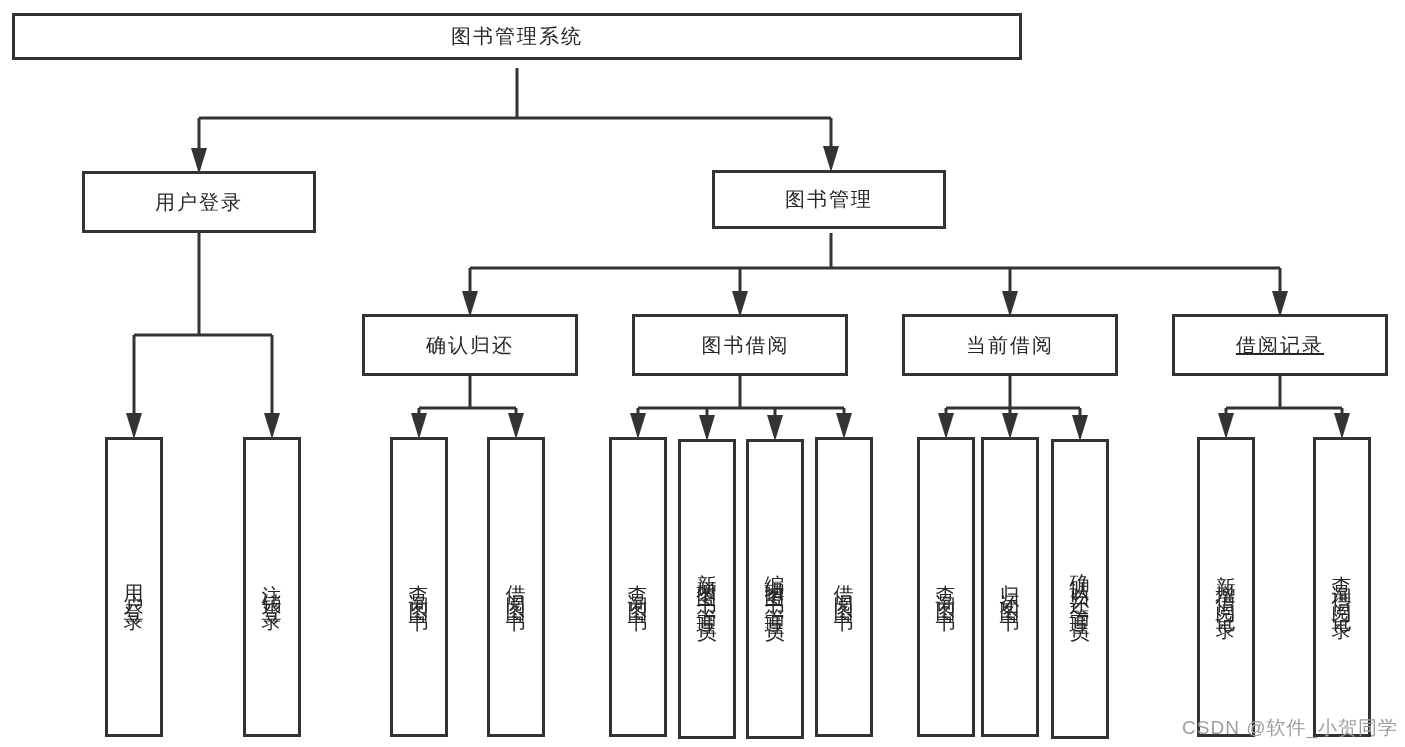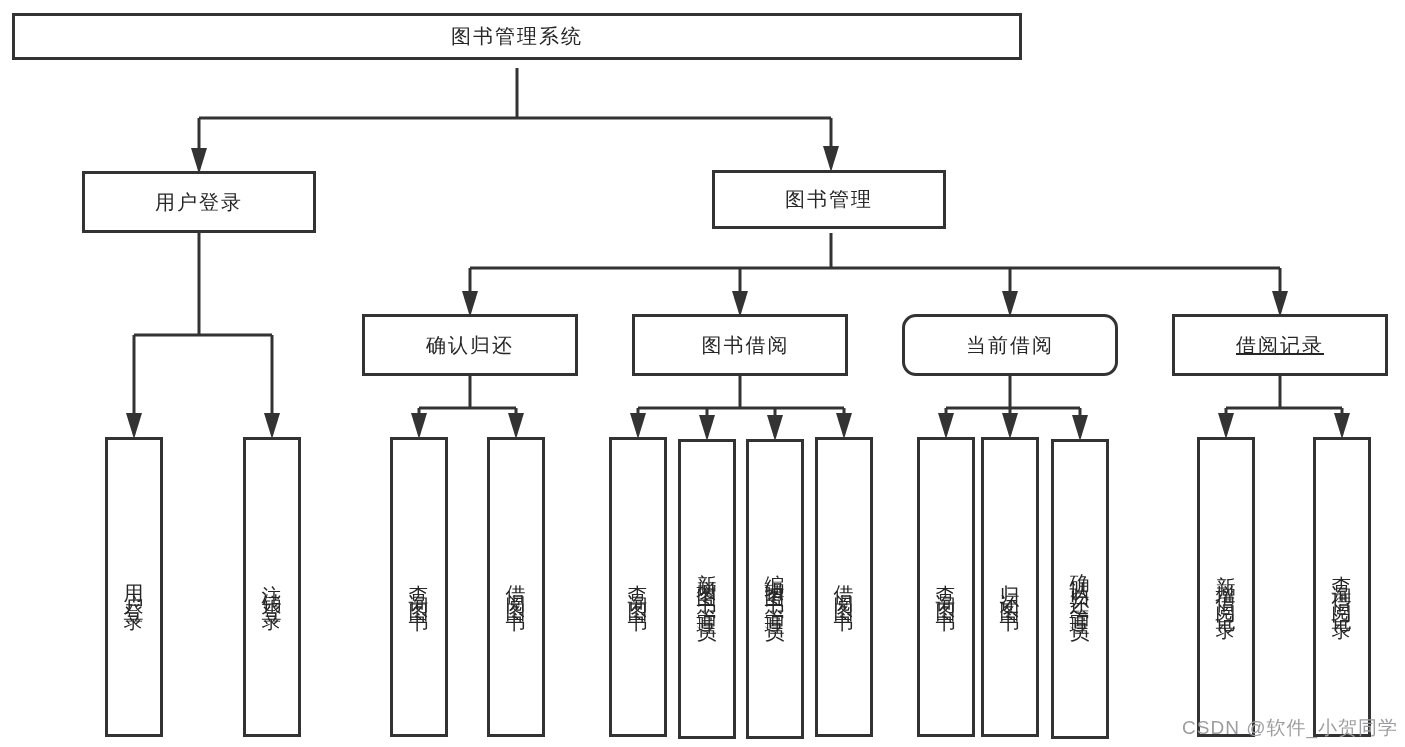--- a/index.html
+++ b/index.html
@@ -151,21 +151,21 @@
   <div class="node h" style="left:712px; top:170px; width:234px; height:59px;">
     <span>图书管理</span>
   </div>
 
   <div class="node h" style="left:362px; top:314px; width:216px; height:62px;">
     <span>确认归还</span>
   </div>
   <div class="node h" style="left:632px; top:314px; width:216px; height:62px;padding-left:11px;">
     <span>图书借阅</span>
   </div>
-  <div class="node h" style="left:902px; top:314px; width:216px; height:62px;border-radius:14px;">
+  <div class="node h" style="left:902px; top:314px; width:216px; height:62px;">
     <span>当前借阅</span>
   </div>
   <div class="node h" style="left:1172px; top:314px; width:216px; height:62px;text-decoration:underline;">
     <span>借阅记录</span>
   </div>
 
   <div class="node v" style="left:105px;">
     <span class="vtext">用户登录</span>
   </div>
   <div class="node v" style="left:243px;">

